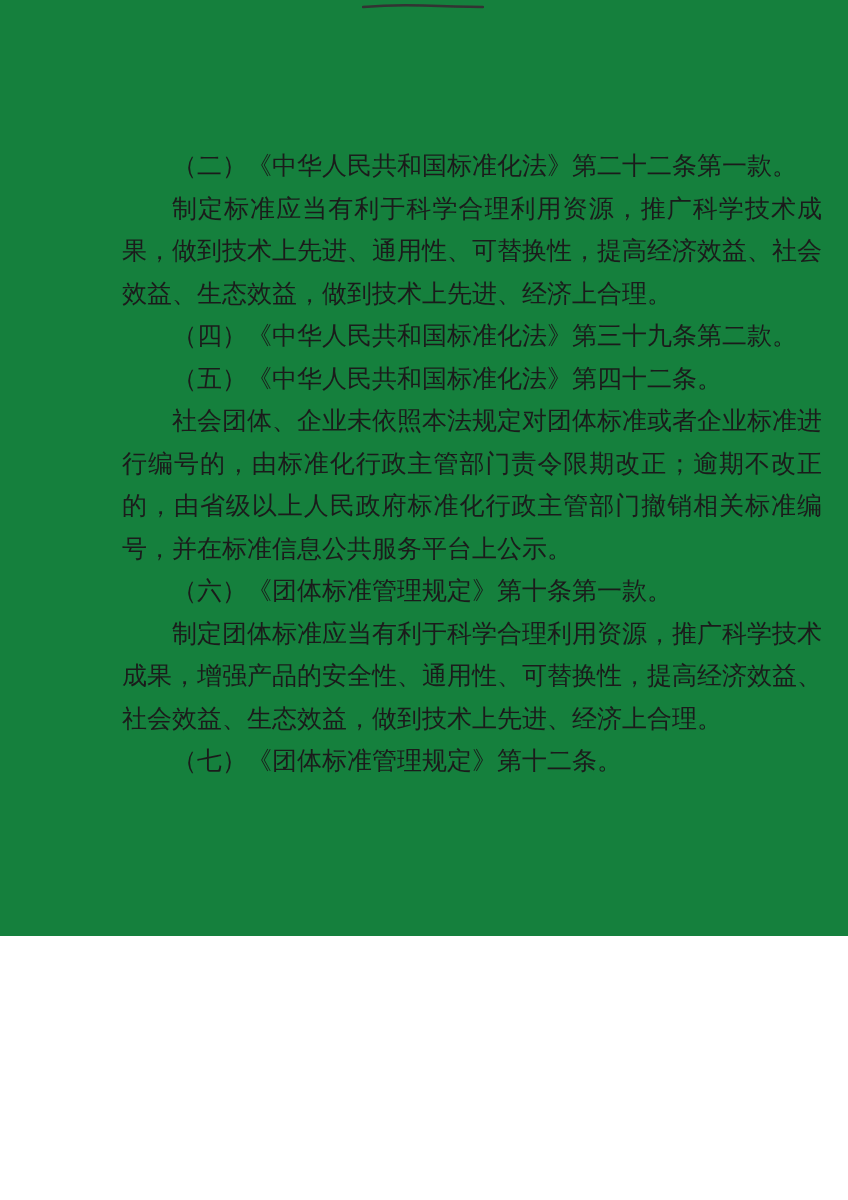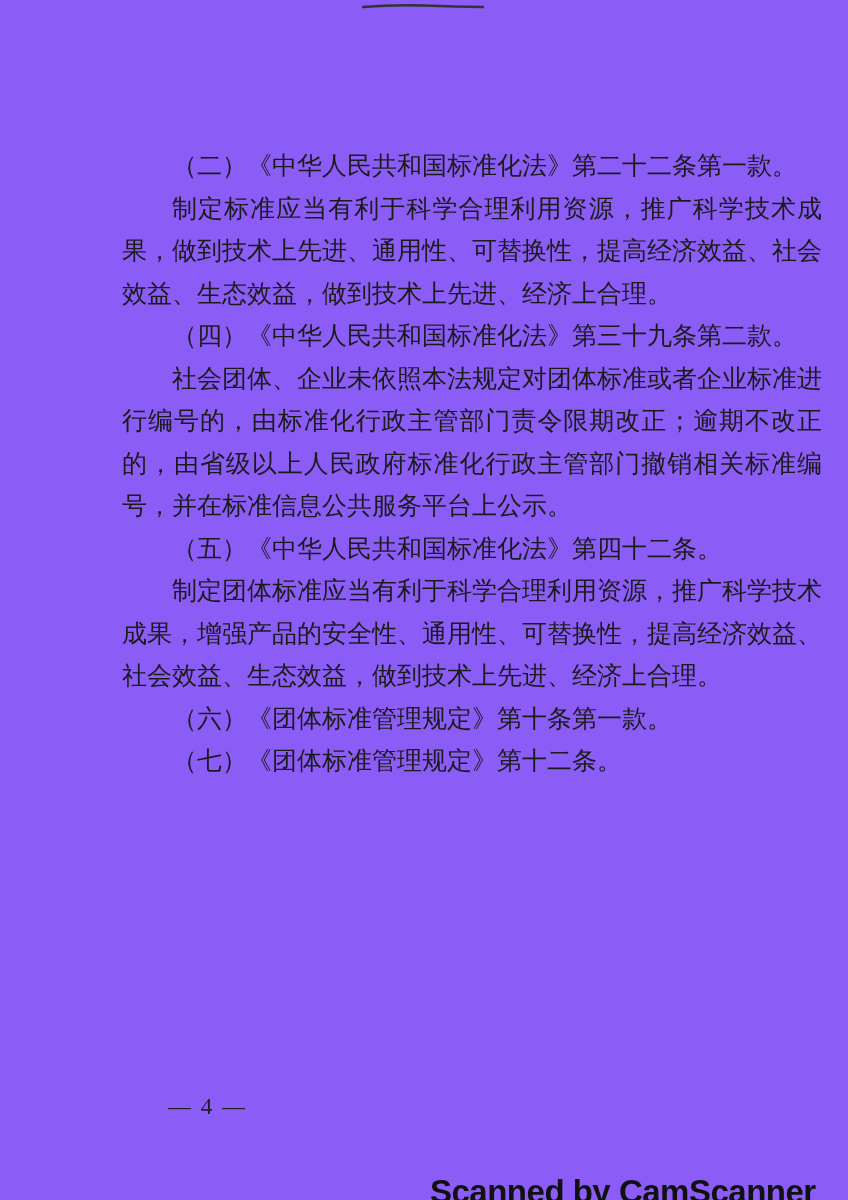--- a/index.html
+++ b/index.html
@@ -3,22 +3,22 @@
 <meta charset="utf-8">
 <style>
   html, body {
     margin: 0;
     padding: 0;
     background: #ffffff;
   }
   .scan-page {
     position: relative;
     width: 848px;
-    height: 1200px;
-    background: #8b5cf6;
+    height: 936px;
+    background: #15803d;
     overflow: hidden;
     font-family: "Liberation Serif", "DejaVu Serif", serif;
   }
   
   .scan-streak {
     position: absolute;
     left: 362px;
     top: 3px;
     width: 122px;
     height: 8px;
@@ -67,24 +67,24 @@
 <div class="scan-page">
 
   <svg class="scan-streak" viewBox="0 0 122 8" xmlns="http://www.w3.org/2000/svg" aria-hidden="true">
     <path d="M1,4 Q30,1.5 61,2.5 Q95,3.5 121,4" stroke="#333333" stroke-width="2.4" fill="none" stroke-linecap="round"></path>
   </svg>
 
   <div class="text-block">
     <p class="para">（二）《中华人民共和国标准化法》第二十二条第一款。</p>
     <p class="para">制定标准应当有利于科学合理利用资源，推广科学技术成果，做到技术上先进、通用性、可替换性，提高经济效益、社会效益、生态效益，做到技术上先进、经济上合理。</p>
     <p class="para">（四）《中华人民共和国标准化法》第三十九条第二款。</p>
+    <p class="para">（五）《中华人民共和国标准化法》第四十二条。</p>
     <p class="para">社会团体、企业未依照本法规定对团体标准或者企业标准进行编号的，由标准化行政主管部门责令限期改正；逾期不改正的，由省级以上人民政府标准化行政主管部门撤销相关标准编号，并在标准信息公共服务平台上公示。</p>
-    <p class="para">（五）《中华人民共和国标准化法》第四十二条。</p>
+    <p class="para">（六）《团体标准管理规定》第十条第一款。</p>
     <p class="para">制定团体标准应当有利于科学合理利用资源，推广科学技术成果，增强产品的安全性、通用性、可替换性，提高经济效益、社会效益、生态效益，做到技术上先进、经济上合理。</p>
-    <p class="para">（六）《团体标准管理规定》第十条第一款。</p>
     <p class="para">（七）《团体标准管理规定》第十二条。</p>
   </div>
 
   <div class="page-number">— 4 —</div>
 
   <div class="watermark">Scanned by CamScanner</div>
 
 </div>
 
 </body></html>

